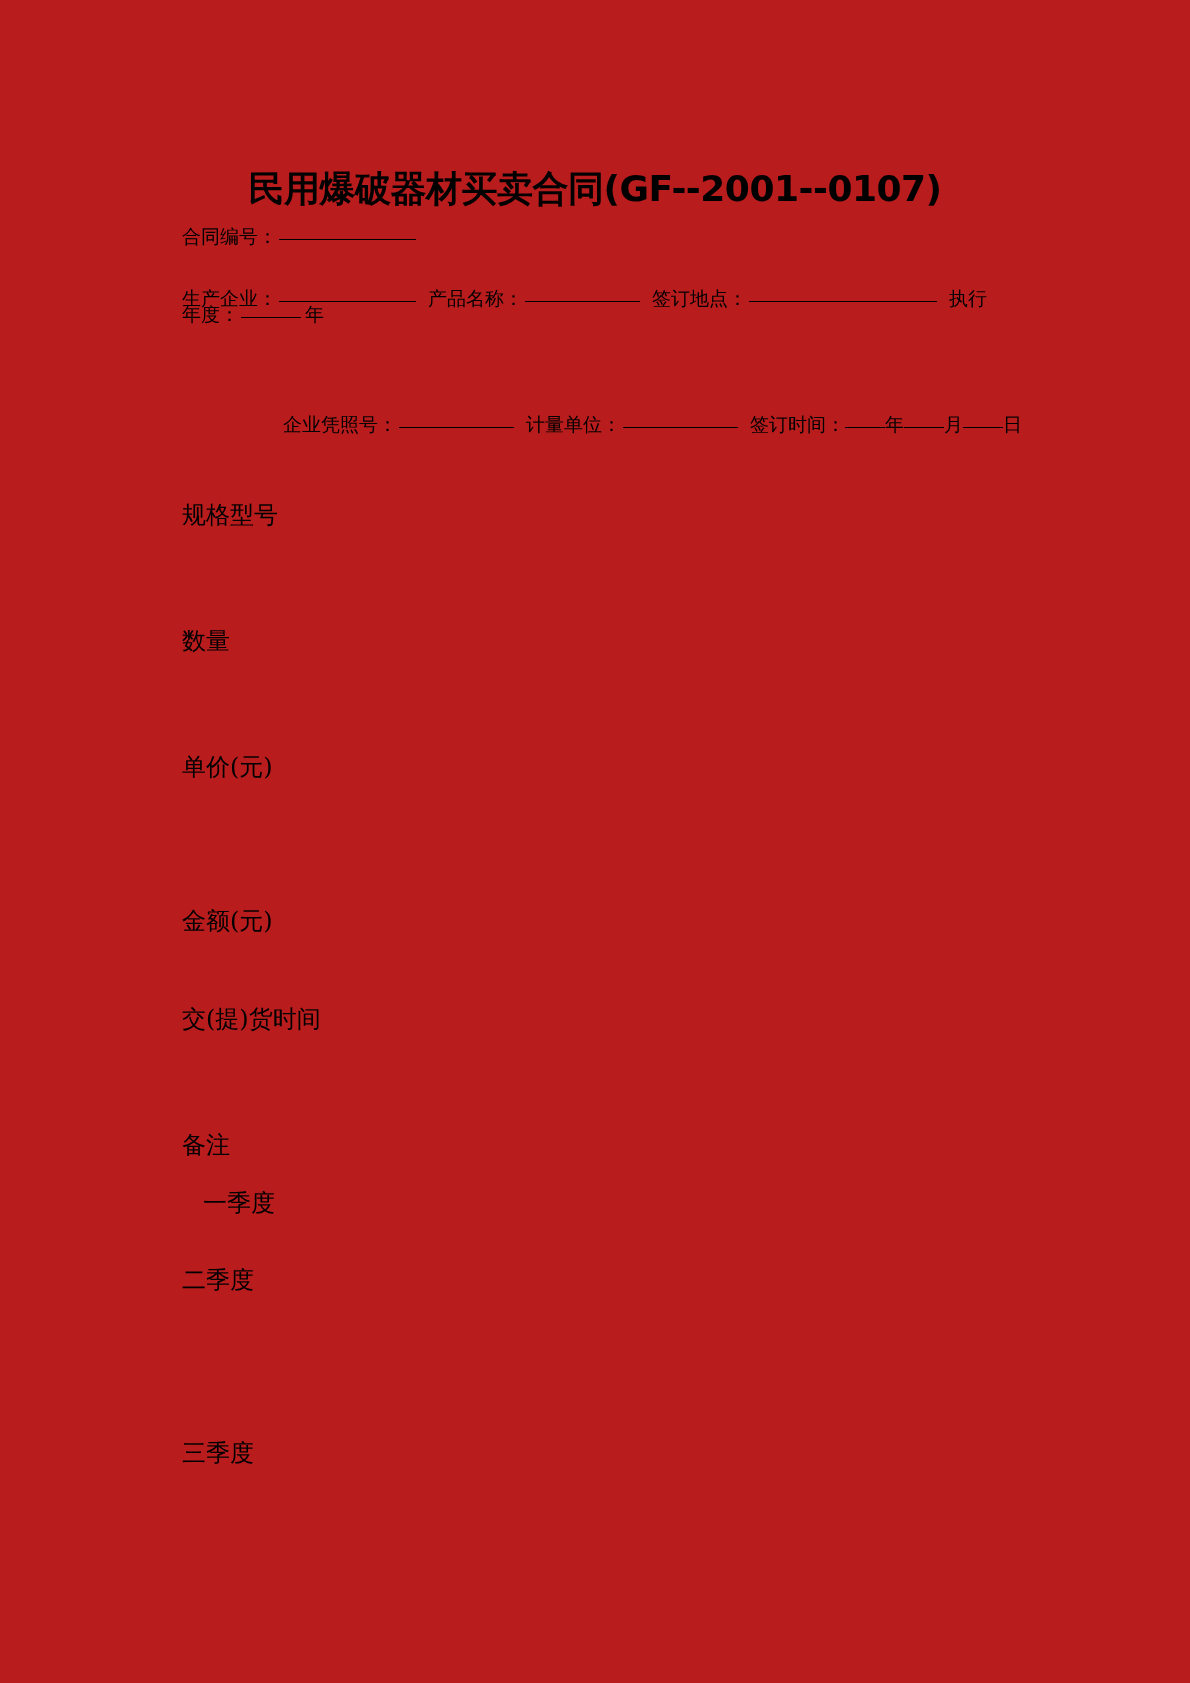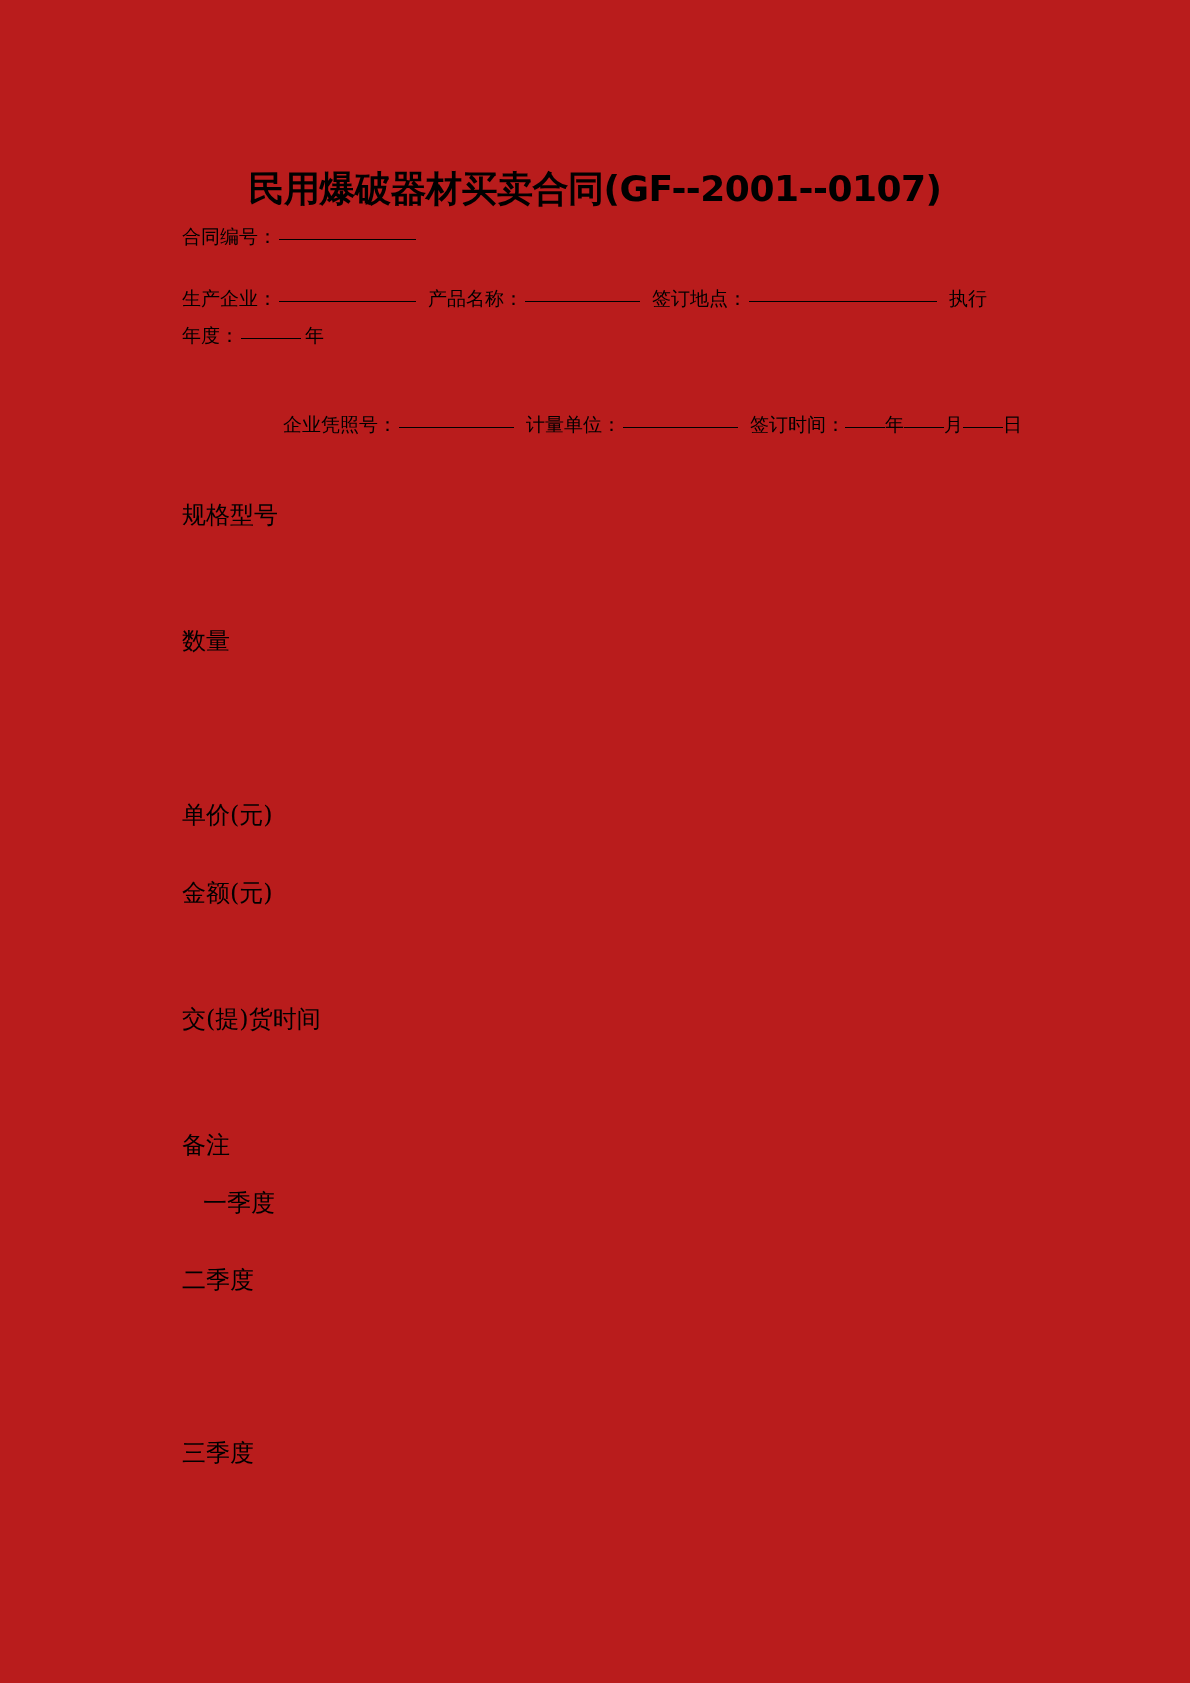--- a/index.html
+++ b/index.html
@@ -73,31 +73,31 @@
 
   <h1 class="title">民用爆破器材买卖合同(GF--2001--0107)</h1>
 
   <div class="line" style="top:221px;">
     <span class="field-label">合同编号：</span><span class="blank xl"></span>
   </div>
 
   <div class="line" style="top:283px;">
     <span class="field-label">生产企业：</span><span class="blank xl"></span><span class="gap"></span><span class="field-label">产品名称：</span><span class="blank lg"></span><span class="gap"></span><span class="field-label">签订地点：</span><span class="blank xxl"></span><span class="gap"></span><span class="field-label">执行</span>
   </div>
-  <div class="line" style="top:320px;">
+  <div class="line" style="top:299px;">
     <span class="field-label">年度：</span><span class="blank md"></span><span class="field-label">年</span>
   </div>
 
   <div class="line" style="top:409px;text-align:right;">
     <span class="field-label">企业凭照号：</span><span class="blank lg"></span><span class="gap"></span><span class="field-label">计量单位：</span><span class="blank lg"></span><span class="gap"></span><span class="field-label">签订时间：</span><span class="blank sm"></span><span>年</span><span class="blank sm"></span><span>月</span><span class="blank sm"></span><span>日</span>
   </div>
 
   <div class="row-label" style="top:500px;">规格型号</div>
   <div class="row-label" style="top:626px;">数量</div>
-  <div class="row-label" style="top:752px;margin-top:48px;">单价(元)</div>
-  <div class="row-label" style="top:878px;">金额(元)</div>
+  <div class="row-label" style="top:752px;">单价(元)</div>
+  <div class="row-label" style="top:906px;">金额(元)</div>
   <div class="row-label" style="top:1004px;">交(提)货时间</div>
   <div class="row-label" style="top:1130px;">备注</div>
   <div class="row-label" style="top:1188px;margin-left:21px;">一季度</div>
   <div class="row-label" style="top:1265px;">二季度</div>
   <div class="row-label" style="top:1438px;">三季度</div>
 
 </div>
 
 </body></html>

